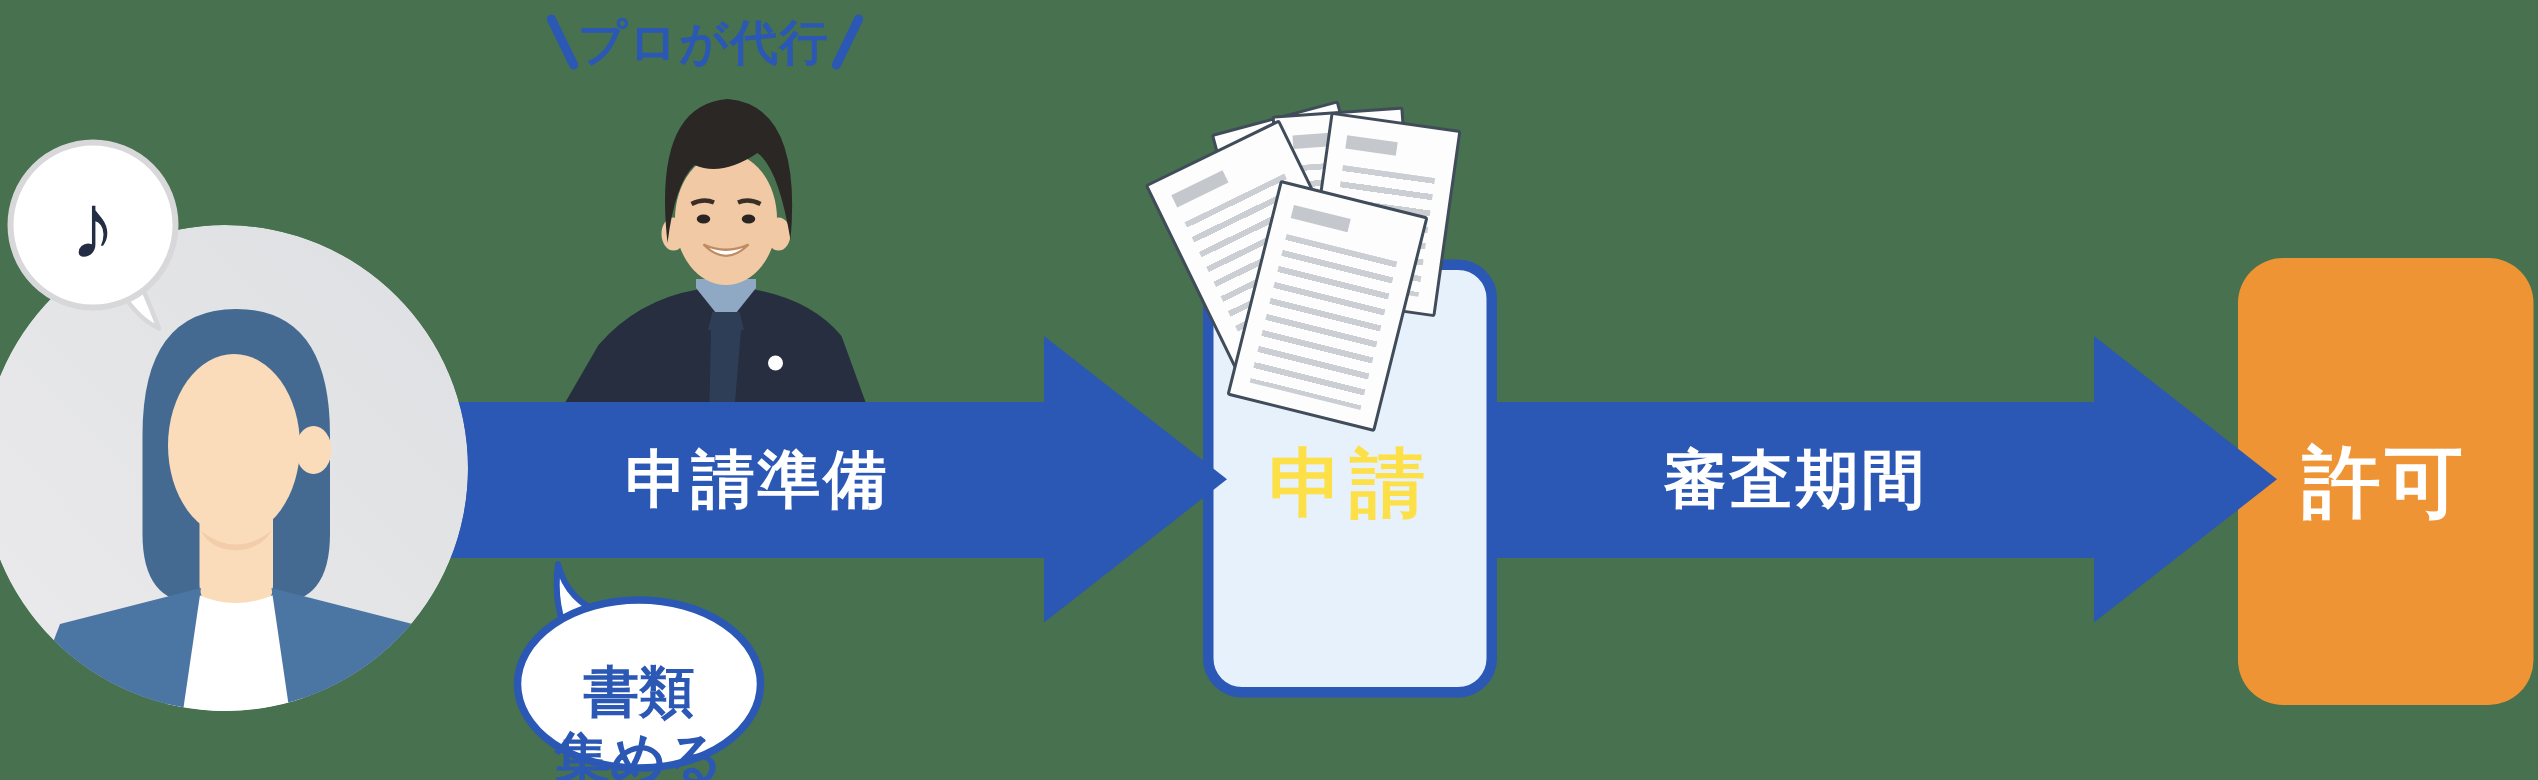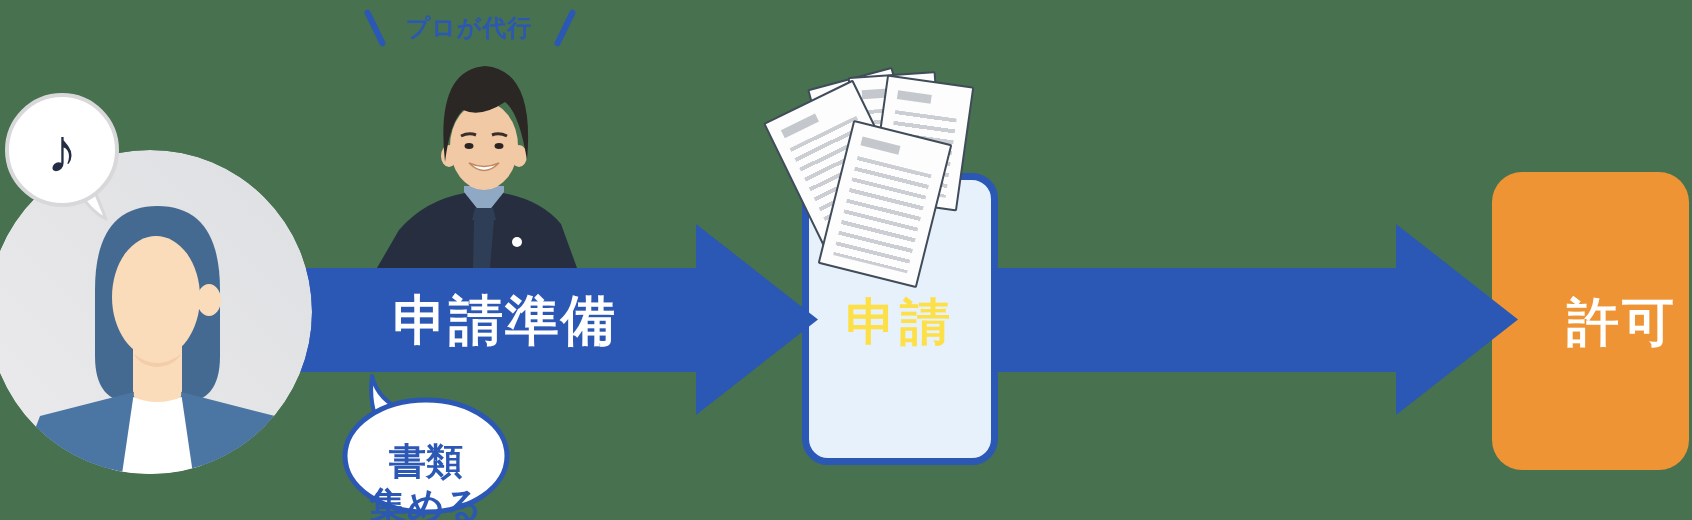--- a/index.html
+++ b/index.html
@@ -9,48 +9,48 @@
     font-family:"Liberation Sans","DejaVu Sans",sans-serif;
   }
   
   .band{position:absolute;top:268px;height:104px;background:#2B57B5;}
   .band-prepare{left:140px;width:560px;}
   .band-review{left:997px;width:401px;}
   .ahead{position:absolute;top:224px;width:122px;height:191px;background:#2B57B5;
          clip-path:polygon(0 0,100% 50%,0 100%);}
   .ahead-prepare{left:696px;}
   .ahead-review{left:1396px;}
-  .band-label{position:absolute;color:#FFFFFF;font-weight:800;font-size:54px;
+  .band-label{position:absolute;color:#FFFFFF;font-weight:800;font-size:42px;
               line-height:68px;text-align:center;letter-spacing:2px;white-space:nowrap;}
   .lbl-prepare{left:345px;top:286px;width:320px;}
   .lbl-review{left:1037px;top:286px;width:320px;}
   
   .appbox{position:absolute;left:802px;top:173px;width:196px;height:292px;
           background:#E7F1FC;border:7px solid #2B57B5;border-radius:26px;box-sizing:border-box;}
   .appbox-label{position:absolute;left:830px;top:296px;width:140px;text-align:center;
                 color:#fde047;font-weight:800;font-size:50px;line-height:52px;letter-spacing:4px;}
   
   .permit{position:absolute;left:1492px;top:172px;width:197px;height:298px;
           background:#EE9434;border-radius:30px;}
-  .permit-label{position:absolute;left:1552px;top:295px;width:140px;text-align:center;
+  .permit-label{position:absolute;left:1520px;top:295px;width:140px;text-align:center;
                 color:#FFFFFF;font-weight:800;font-size:52px;line-height:54px;letter-spacing:3px;}
   
   .docs{position:absolute;left:778px;top:72px;width:212px;height:222px;}
   .page{position:absolute;background:#FDFDFE;border:2px solid #404C59;border-radius:2px;box-sizing:border-box;}
   .page .bar{position:absolute;left:11px;top:12px;width:40%;height:9px;background:#C4C8CD;}
   .page .lines{position:absolute;left:11px;right:11px;top:32px;bottom:10px;
                background:repeating-linear-gradient(to bottom,#CBCFD4 0 4px,transparent 4px 11px);}
   .p-b1{left:44px;top:4px;width:88px;height:126px;transform:rotate(-15deg);}
   .p-b2{left:74px;top:2px;width:88px;height:126px;transform:rotate(-4deg);}
   .p-b3{left:100px;top:8px;width:88px;height:126px;transform:rotate(8deg);}
   .p-l {left:12px;top:22px;width:100px;height:146px;transform:rotate(-26deg);}
   .p-r {left:56px;top:58px;width:102px;height:148px;transform:rotate(14deg);}
   
   .pro-label{position:absolute;left:369px;top:8px;width:200px;text-align:center;
-             color:#2B57B5;font-weight:800;font-size:24px;line-height:40px;letter-spacing:1px;white-space:nowrap;}
+             color:#2B57B5;font-weight:800;font-size:32px;line-height:40px;letter-spacing:1px;white-space:nowrap;}
   .slash{position:absolute;top:8px;width:6px;height:40px;background:#2B57B5;border-radius:3px;}
   .slash-l{left:372px;transform:rotate(-26deg);}
   .slash-r{left:562px;transform:rotate(26deg);}
   
   .note-bubble{position:absolute;left:0px;top:90px;width:130px;height:135px;}
   .doc-bubble{position:absolute;left:338px;top:368px;width:186px;height:150px;}
   .doc-bubble-text{position:absolute;left:5px;top:40px;width:166px;text-align:center;
                    color:#2B57B5;font-weight:800;margin-top:32px;}
   .doc-bubble-text .l1{font-size:37px;line-height:43px;}
   .doc-bubble-text .l2{font-size:37px;line-height:46px;}
@@ -92,20 +92,21 @@
       <div class="lines"></div>
     </div>
     <div class="page p-r">
       <div class="bar"></div>
       <div class="lines"></div>
     </div>
   </div>
 
   <div class="band-label lbl-prepare">申請準備</div>
   <div class="appbox-label">申請</div>
+  <div class="band-label lbl-review">審査期間</div>
   <div class="permit-label">許可</div>
 
   <div class="avatar">
     <svg width="324" height="324" viewBox="0 0 324 324">
       <defs>
         <clipPath id="avclip">
             <circle cx="162" cy="162" r="162"></circle>
           </clipPath>
         <linearGradient id="avgrad" x1="1" y1="0" x2="0" y2="1">
           <stop offset="0" stop-color="#DEDFE2"></stop>

